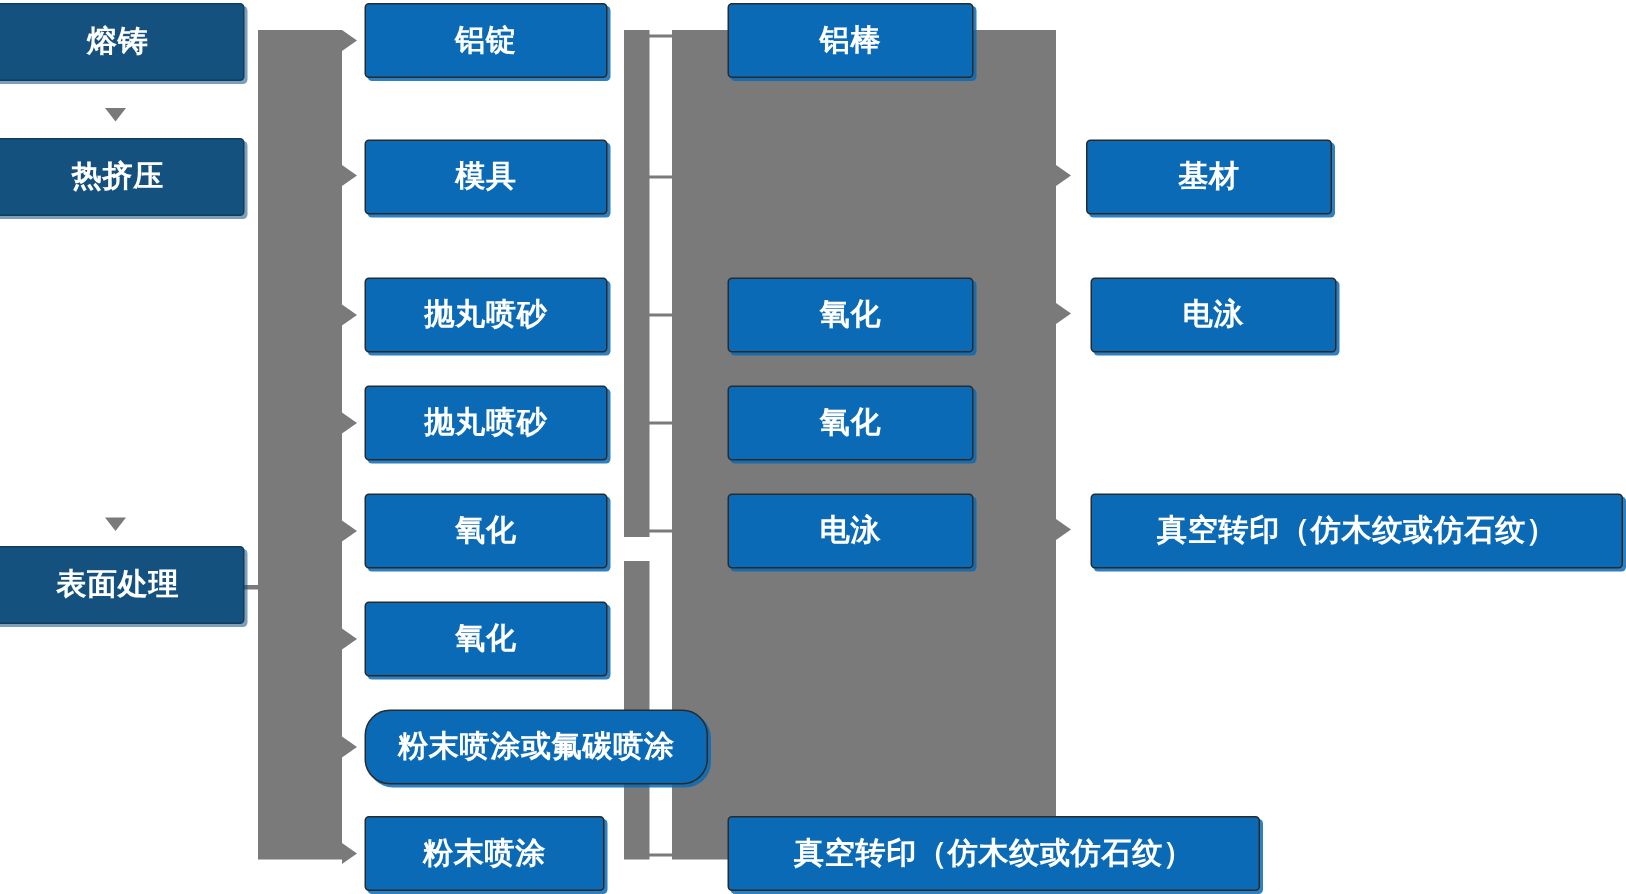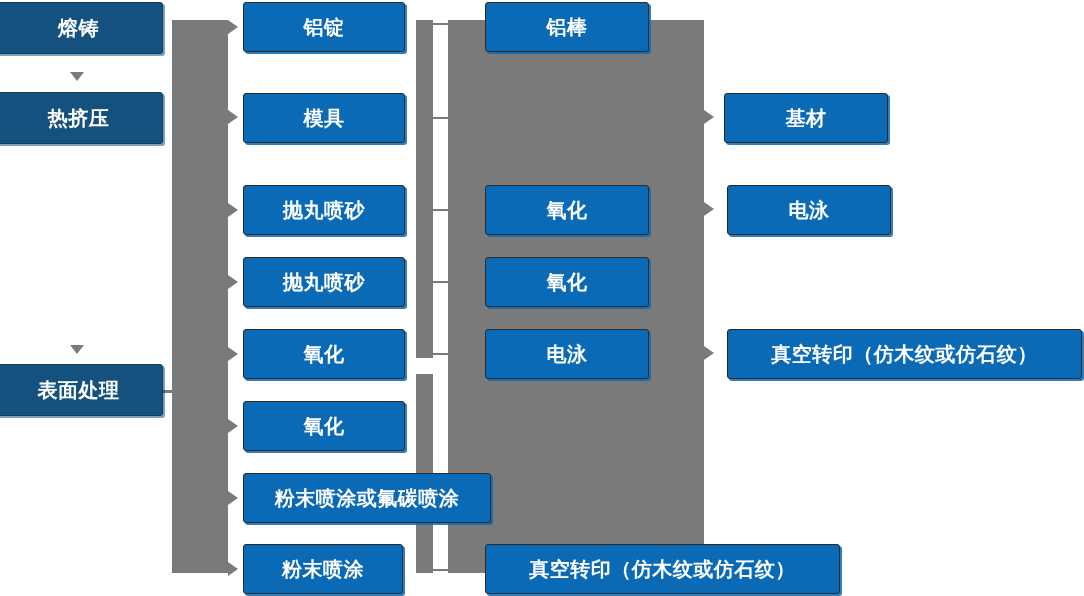--- a/index.html
+++ b/index.html
@@ -153,21 +153,21 @@
   </div>
 
   <div class="node step" style="left:243px; top:329px; width:162px; height:50px;">
     <span>氧化</span>
   </div>
 
   <div class="node step" style="left:243px; top:401px; width:162px; height:50px;">
     <span>氧化</span>
   </div>
 
-  <div class="node step" style="left:243px; top:473px; width:248px; height:50px;">
+  <div class="node step" style="left:243px; top:473px; width:229px; height:50px;border-radius:17px;">
     <span>粉末喷涂或氟碳喷涂</span>
   </div>
 
   <div class="node step" style="left:243px; top:544px; width:160px; height:50px;">
     <span>粉末喷涂</span>
   </div>
 
   <div class="node step" style="left:485px; top:2px; width:164px; height:50px;">
     <span>铝棒</span>
   </div>

